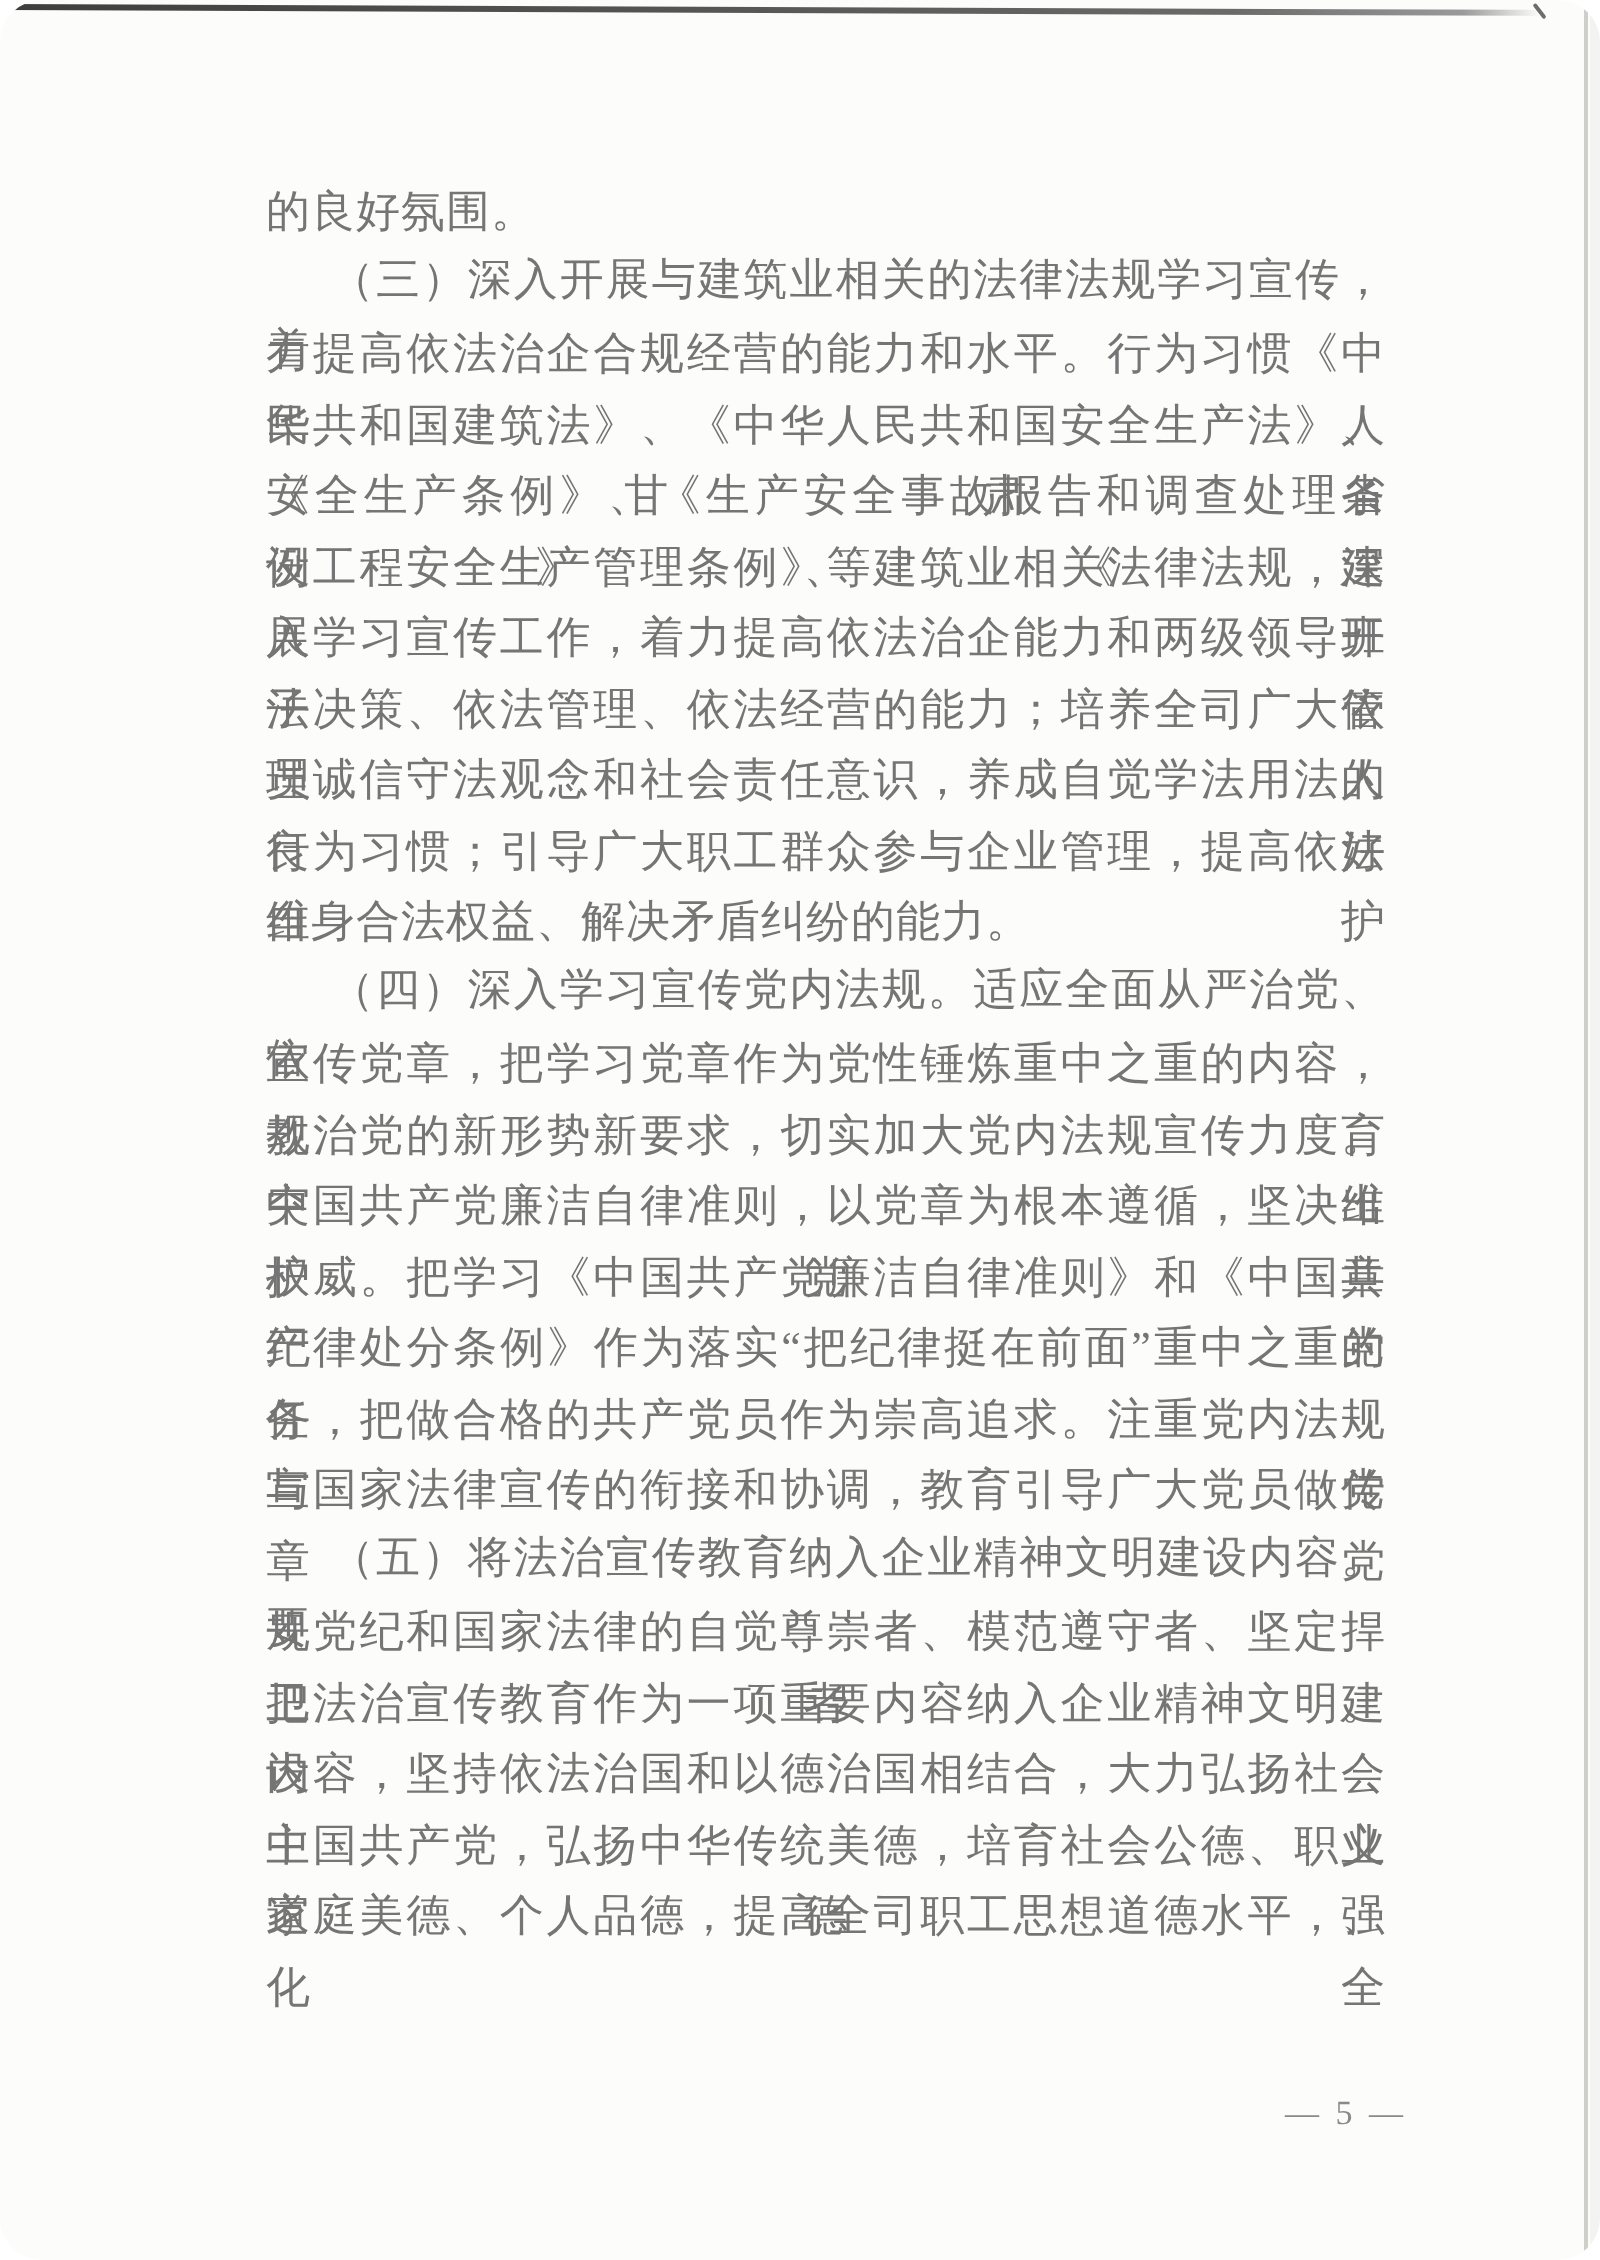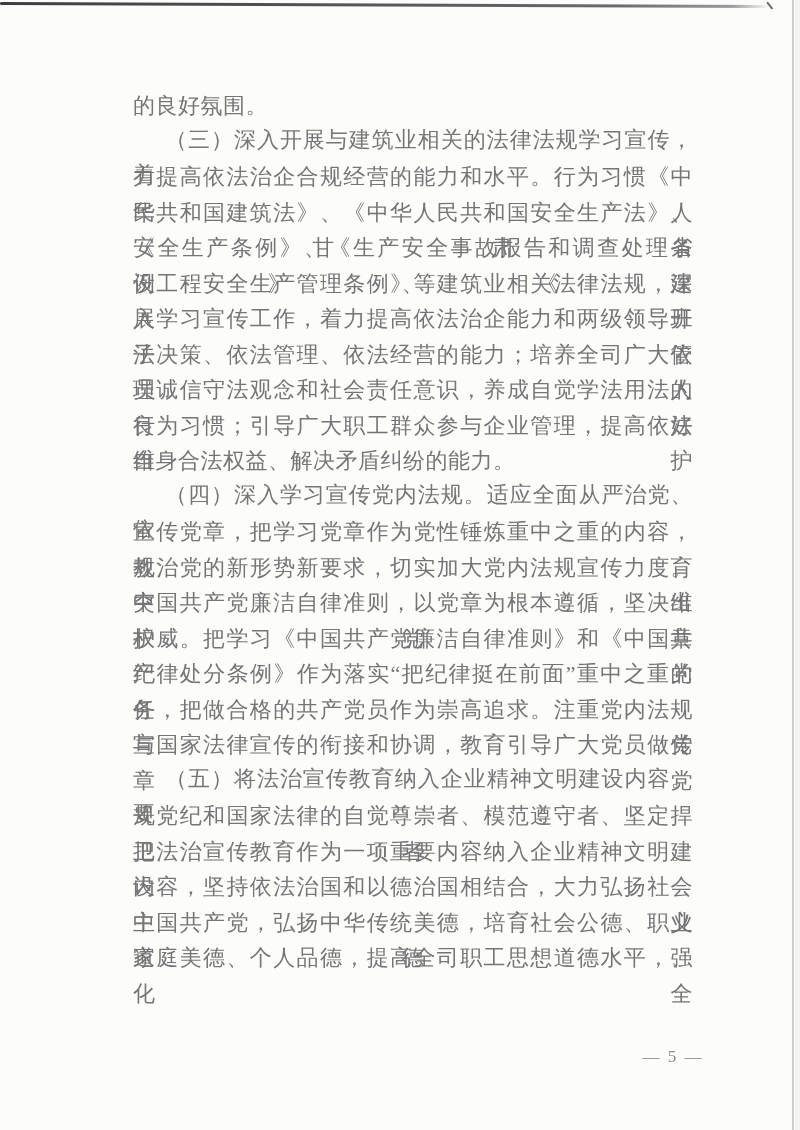--- a/index.html
+++ b/index.html
@@ -7,20 +7,21 @@
     padding: 0;
     background: #ffffff;
   }
   .paper {
     position: relative;
     width: 800px;
     height: 1130px;
     background: #fcfcfb;
     overflow: hidden;
     font-family: "Liberation Serif", "DejaVu Serif", serif;
+    border-radius: 21px;
   }
   
   .scan-top {
     position: absolute;
     left: 0;
     top: 2px;
     width: 770px;
     height: 3px;
     border-radius: 2px;
     background: linear-gradient(90deg, #3e3e3e 0%, #555555 45%, #6a6a6a 80%, #9a9a9a 95%, rgba(160,160,160,0) 100%);

